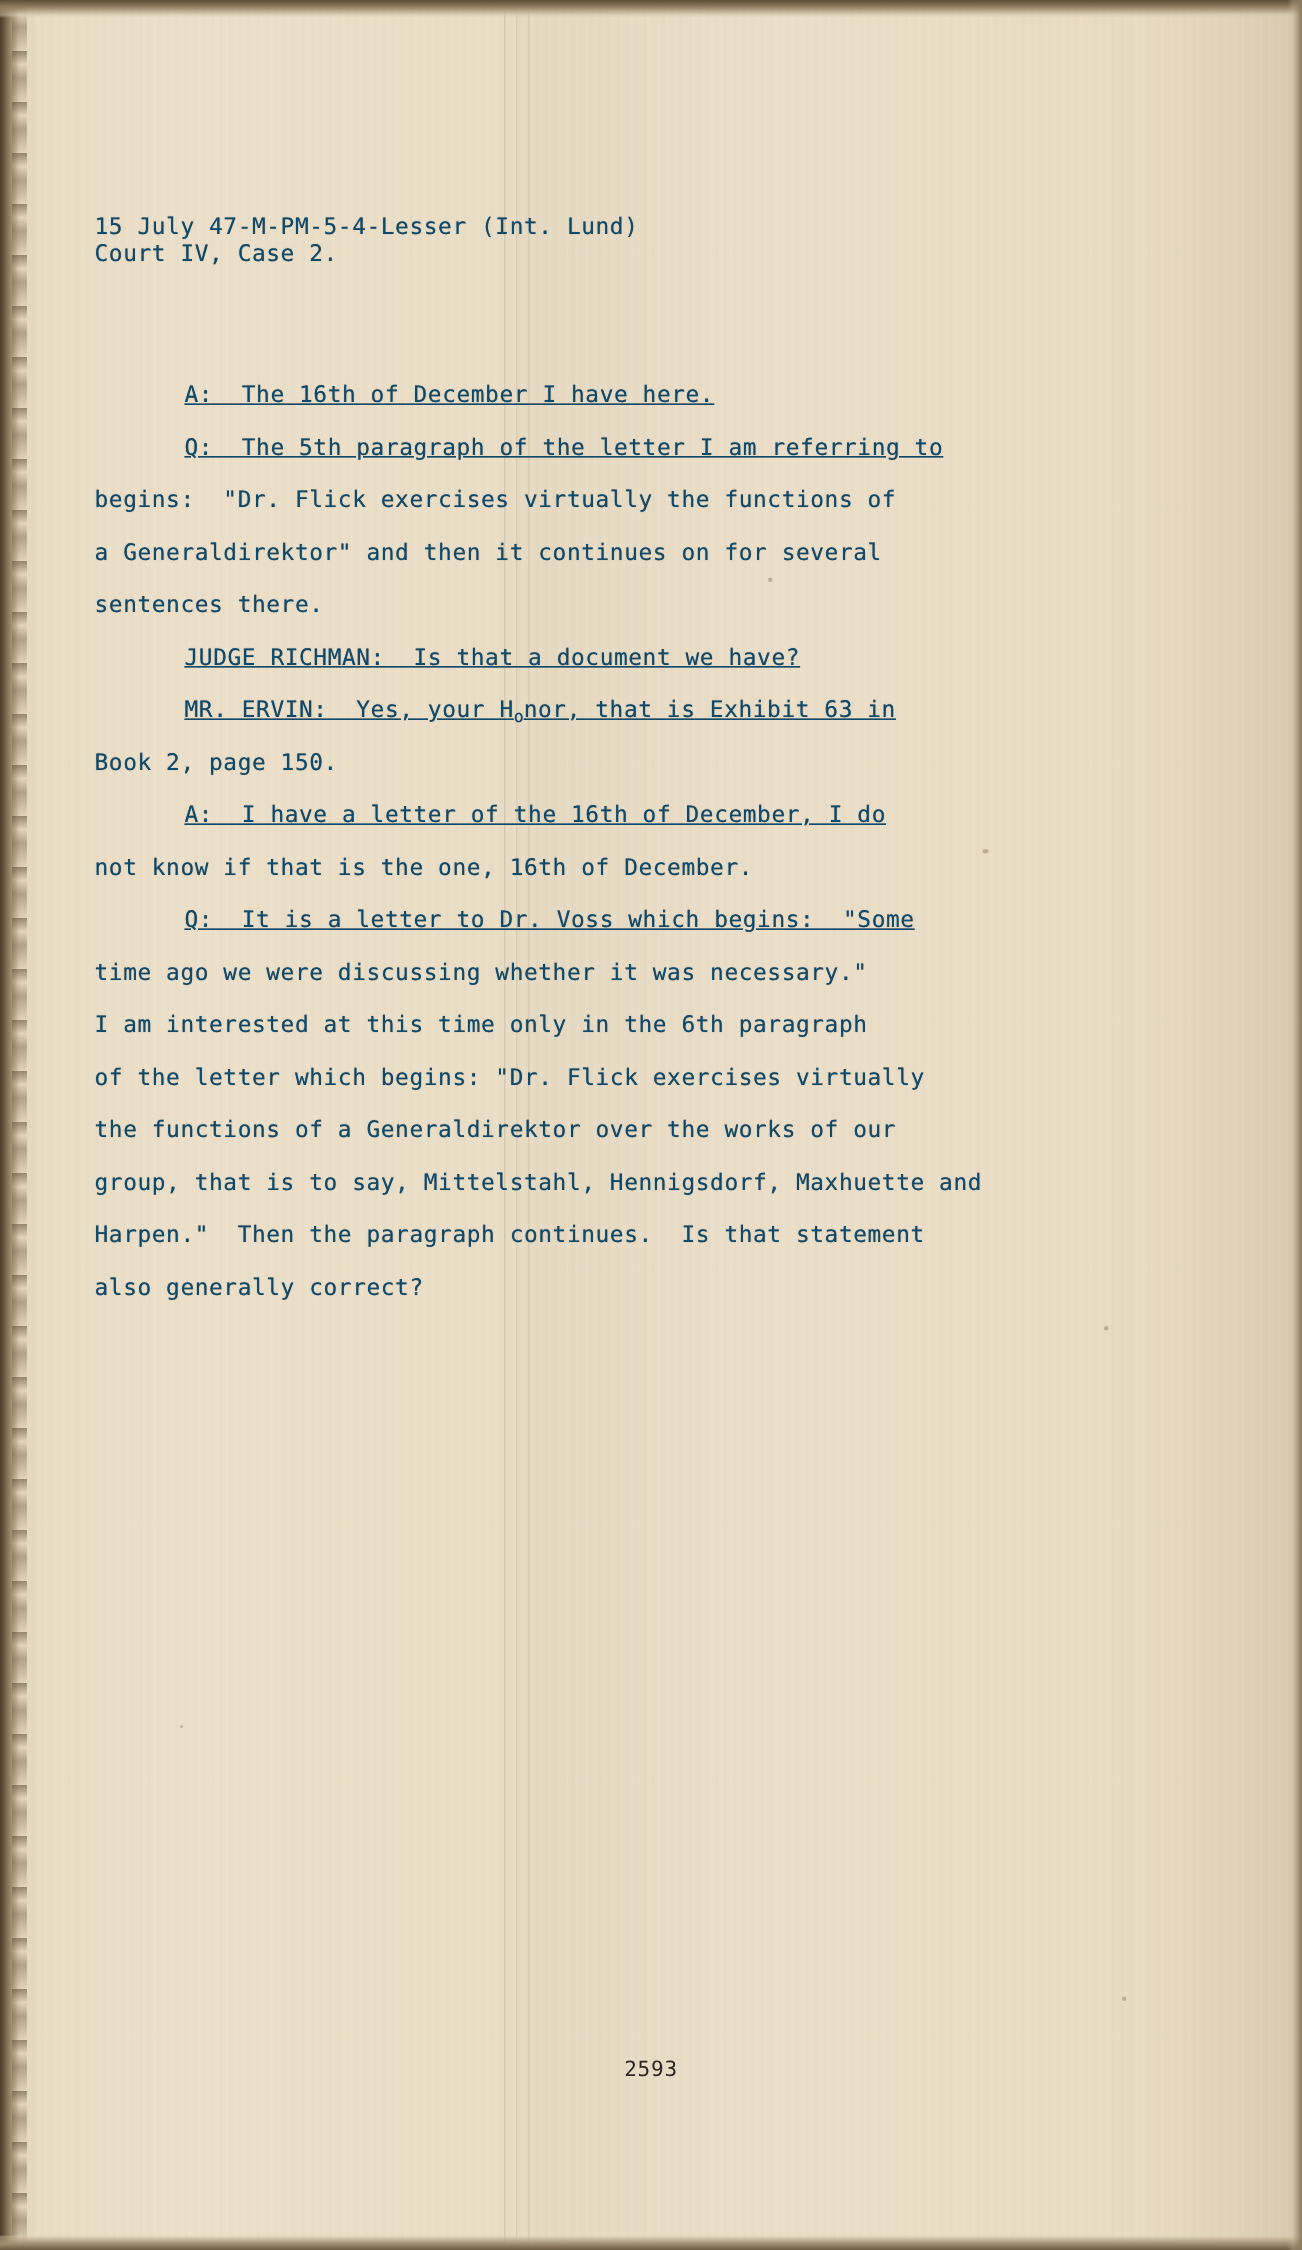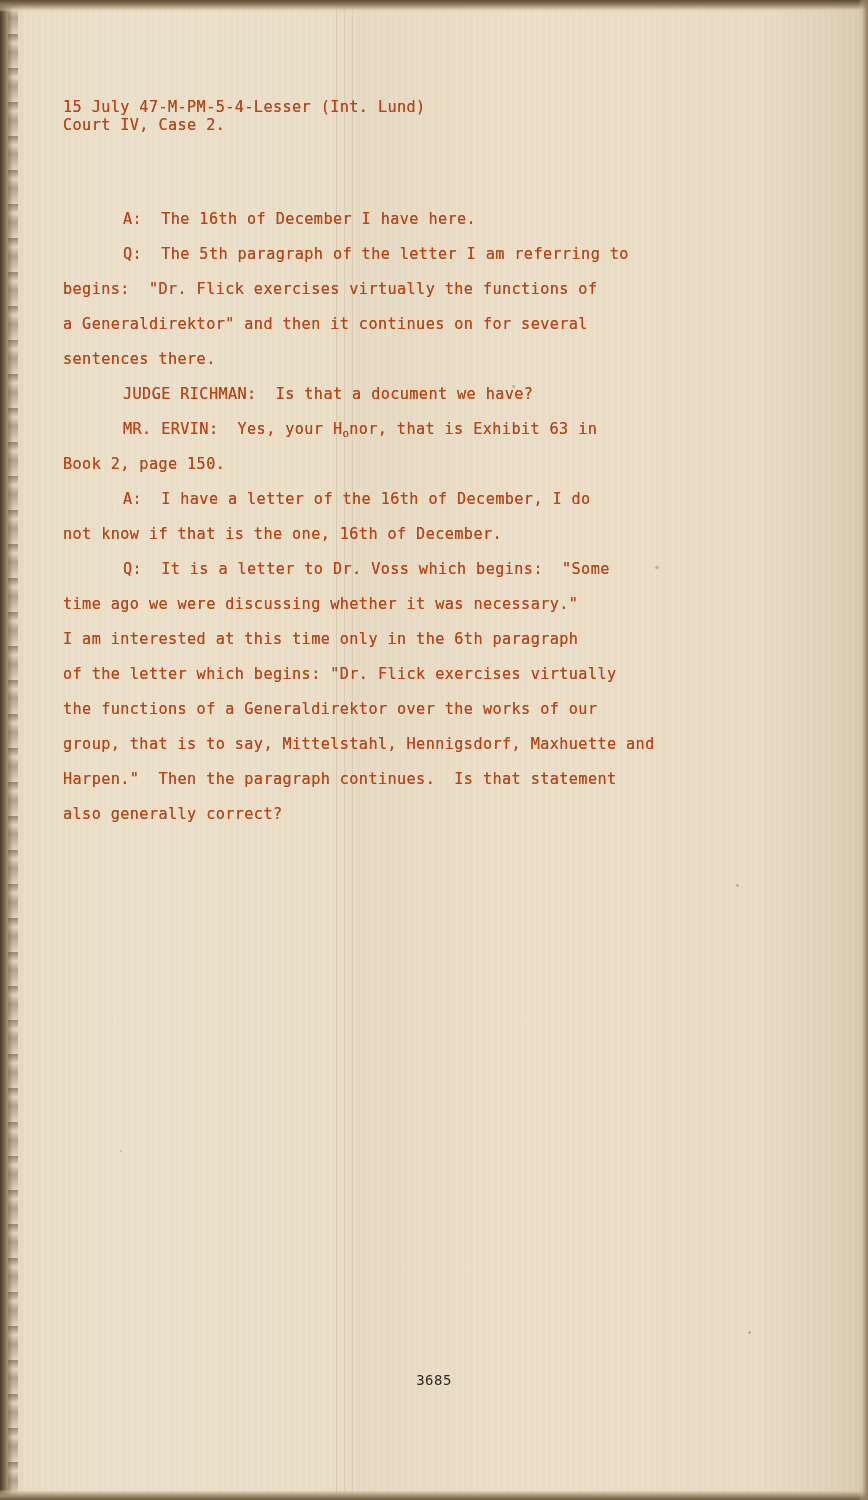--- a/index.html
+++ b/index.html
@@ -84,46 +84,47 @@
   }
 
   .content {
     position: absolute;
     left: 0; top: 0;
     width: 868px;
     height: 1500px;
   }
 
   .typed {
-    color: #c2410c;
+    color: #0c4a6e;
     font-size: 15.2px;
     letter-spacing: 0.4px;
     line-height: 1;
     white-space: pre;
     text-shadow: 0 0 0.6px rgba(40,35,28,0.55);
+    margin-top: 44px;
   }
 
   .hdr {
     position: absolute;
     left: 63px;
   }
   .hdr.l1 { top: 100px; }
   .hdr.l2 { top: 118px; }
 
   .body-block {
     position: absolute;
     left: 63px;
     top: 212px;
     width: 740px;
   }
   .line {
     height: 35px;
     white-space: pre;
   }
-  .indent { padding-left: 60px; }
+  .indent { padding-left: 60px; text-decoration: underline; }
 
   .sub {
     font-size: 11px;
     vertical-align: -3px;
     letter-spacing: 0;
   }
 
   .folio {
     position: absolute;
     left: 0;
@@ -153,21 +154,21 @@
   <div class="crease c2"></div>
   <div class="crease c3"></div>
 
   <div class="content">
 
     <div class="typed hdr l1">15 July 47-M-PM-5-4-Lesser (Int. Lund)</div>
     <div class="typed hdr l2">Court IV, Case 2.</div>
 
     <div class="body-block typed"><div class="line indent">A:  The 16th of December I have here.</div><div class="line indent">Q:  The 5th paragraph of the letter I am referring to</div><div class="line">begins:  "Dr. Flick exercises virtually the functions of</div><div class="line">a Generaldirektor" and then it continues on for several</div><div class="line">sentences there.</div><div class="line indent">JUDGE RICHMAN:  Is that a document we have?</div><div class="line indent">MR. ERVIN:  Yes, your H<span class="sub">o</span>nor, that is Exhibit 63 in</div><div class="line">Book 2, page 150.</div><div class="line indent">A:  I have a letter of the 16th of December, I do</div><div class="line">not know if that is the one, 16th of December.</div><div class="line indent">Q:  It is a letter to Dr. Voss which begins:  "Some</div><div class="line">time ago we were discussing whether it was necessary."</div><div class="line">I am interested at this time only in the 6th paragraph</div><div class="line">of the letter which begins: "Dr. Flick exercises virtually</div><div class="line">the functions of a Generaldirektor over the works of our</div><div class="line">group, that is to say, Mittelstahl, Hennigsdorf, Maxhuette and</div><div class="line">Harpen."  Then the paragraph continues.  Is that statement</div><div class="line">also generally correct?</div></div>
 
-    <div class="folio">3685</div>
+    <div class="folio">2593</div>
   </div>
 
   <div class="left-edge"></div>
   <div class="left-edge-ragged"></div>
   <div class="top-edge"></div>
   <div class="bottom-edge"></div>
   <div class="right-edge"></div>
 
   <div class="speck" style="left:512px; top:385px; width:3px; height:3px;"></div>
   <div class="speck" style="left:655px; top:566px; width:4px; height:3px;"></div>

